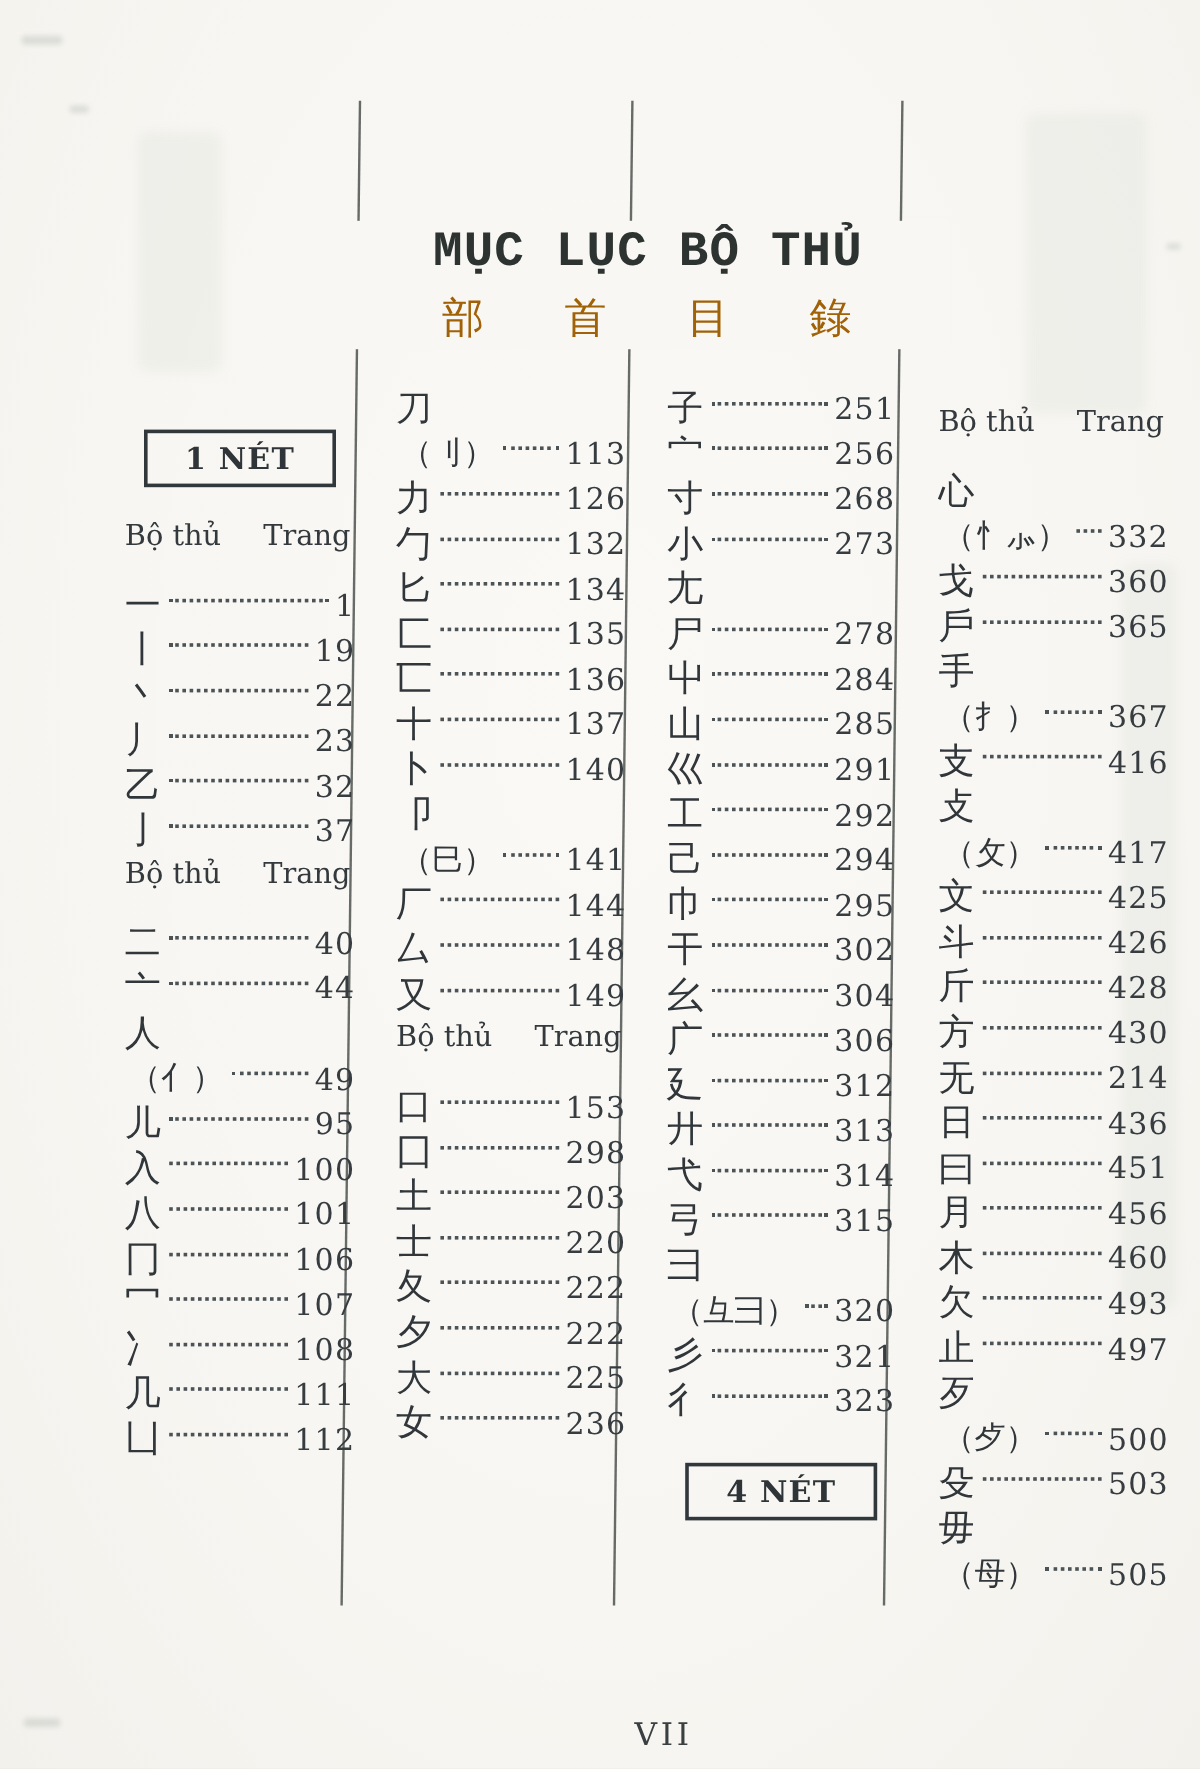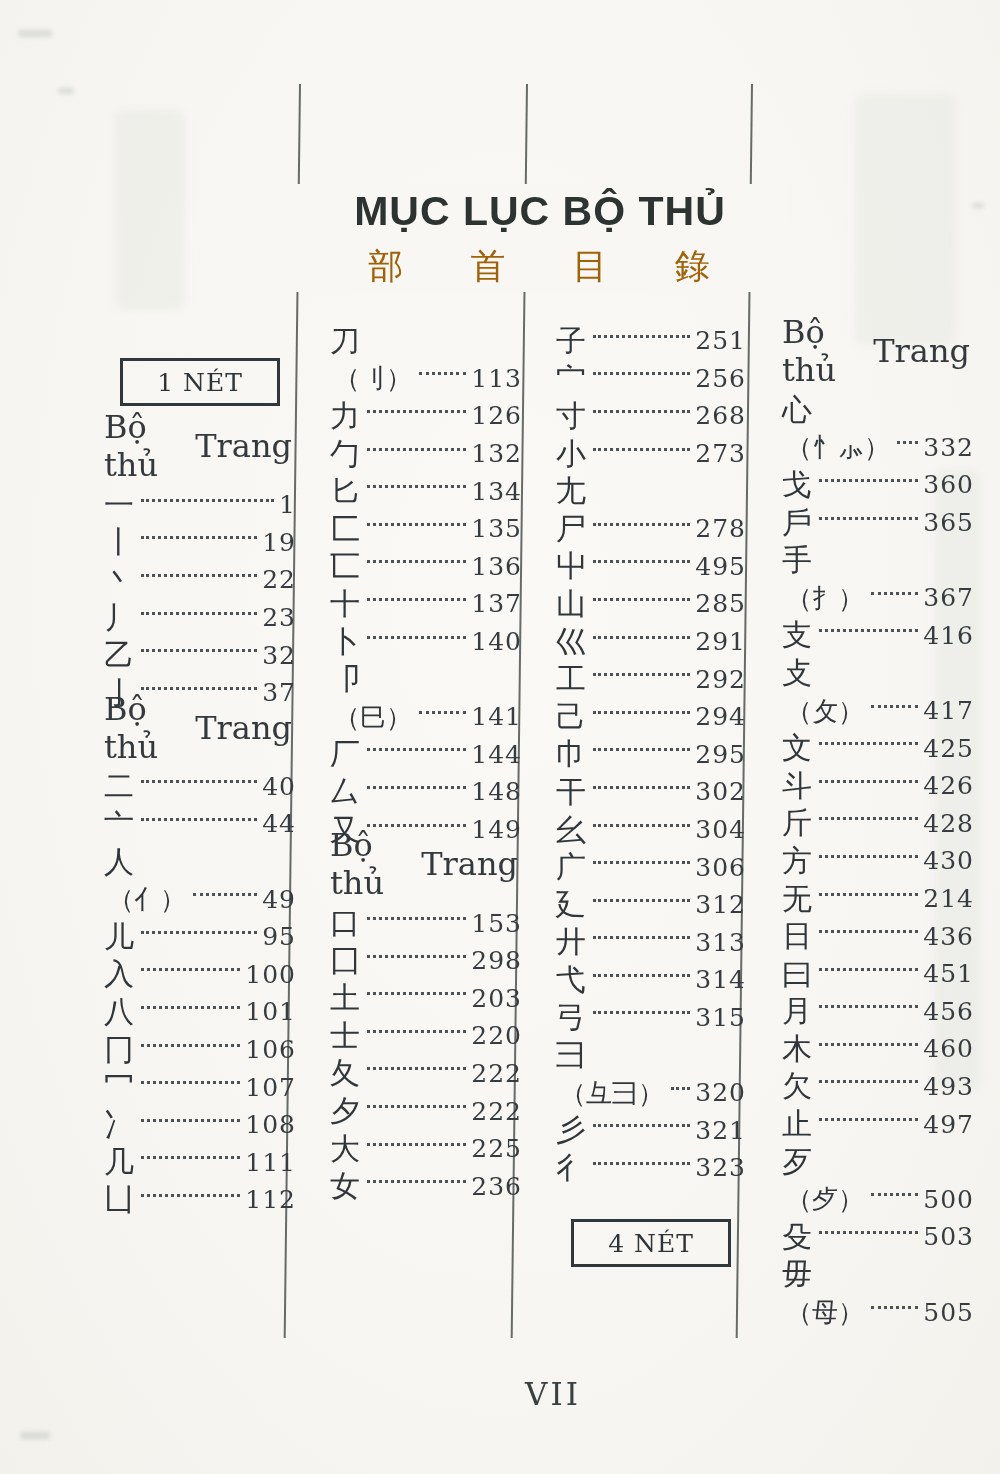--- a/index.html
+++ b/index.html
@@ -4,46 +4,46 @@
 <style>
   html,body{margin:0;padding:0;background:#e9e8e4;}
   .page{
     position:relative;width:1000px;height:1474px;overflow:hidden;
     background:radial-gradient(ellipse at 50% 40%, #faf9f6 0%, #f7f6f2 60%, #f2f1ec 100%);
     font-family:"DejaVu Serif","Liberation Serif",serif;color:#33393c;
   }
   
   .title-wrap{position:absolute;top:184px;left:290px;width:500px;text-align:center;
     background:#f8f7f4;padding:4px 0 2px;}
-  .title{margin:0;font-family:Liberation Sans, sans-serif;
+  .title{margin:0;font-family:Liberation Mono, monospace;
     font-weight:bold;font-size:41px;letter-spacing:1px;color:#2d3331;}
   .subtitle{margin-top:8px;font-size:35px;color:#a16207;word-spacing:52px;letter-spacing:2px;}
   
   .vline{position:absolute;top:84px;height:1254px;width:2px;
     background:rgba(62,68,64,.78);transform:rotate(0.7deg);transform-origin:top center;}
   #vline1{left:299px;} #vline2{left:526px;} #vline3{left:751px;}
   
   .col{position:absolute;}
   #col1{left:104px;top:358px;width:192px;}
   #col2{left:330px;top:322px;width:192px;}
   #col3{left:556px;top:322px;width:190px;}
   #col4{left:782px;top:335px;width:192px;}
   .net-box{width:122px;margin:32px auto 24px;padding:7px 16px 6px;text-align:center;
-    border:3px solid #31383b;font-weight:normal;font-size:25px;letter-spacing:1px;color:#2e3437;}
+    border:3px solid #31383b;font-weight:bold;font-size:25px;letter-spacing:1px;color:#2e3437;}
   .col > .net-box:first-child{margin-top:0;}
   .col-header{display:flex;justify-content:space-between;align-items:center;
-    height:32px;margin-bottom:24px;font-size:32px;color:#33393c;padding-right:4px;}
+    height:32px;margin-bottom:24px;font-size:24px;color:#33393c;padding-right:4px;}
   .entry{display:flex;align-items:center;height:37.6px;}
   .char{font-size:30px;line-height:1;white-space:nowrap;color:#30363a;}
   .variant .char{font-size:26px;padding-left:4px;}
   .leader{flex:1;height:0;border-bottom:3px dotted #4c5357;margin:0 5px 9px 7px;}
   .pageref{font-size:25px;letter-spacing:1px;color:#363c40;}
   
-  .footer{position:absolute;top:1376px;left:553px;transform:translateX(-50%);
-    font-size:31px;letter-spacing:3px;color:#3a4042;}
+  .footer{position:absolute;top:1431px;left:553px;transform:translateX(-50%);
+    font-size:26px;letter-spacing:3px;color:#3a4042;}
   
   .smudge{position:absolute;filter:blur(2px);background:rgba(128,136,130,.22);border-radius:3px;}
   .bleed{position:absolute;filter:blur(5px);background:rgba(140,150,144,.07);border-radius:8px;}
 </style>
 </head>
 <body>
 
 <div class="page">
 
   <div class="bleed" style="left:855px;top:95px;width:100px;height:250px;"></div>
@@ -299,21 +299,21 @@
         <span class="char">尢</span>
       </div>
       <div class="entry">
         <span class="char">尸</span>
         <span class="leader"></span>
         <span class="pageref">278</span>
       </div>
       <div class="entry">
         <span class="char">屮</span>
         <span class="leader"></span>
-        <span class="pageref">495</span>
+        <span class="pageref">284</span>
       </div>
       <div class="entry">
         <span class="char">山</span>
         <span class="leader"></span>
         <span class="pageref">285</span>
       </div>
       <div class="entry">
         <span class="char">巛</span>
         <span class="leader"></span>
         <span class="pageref">291</span>

